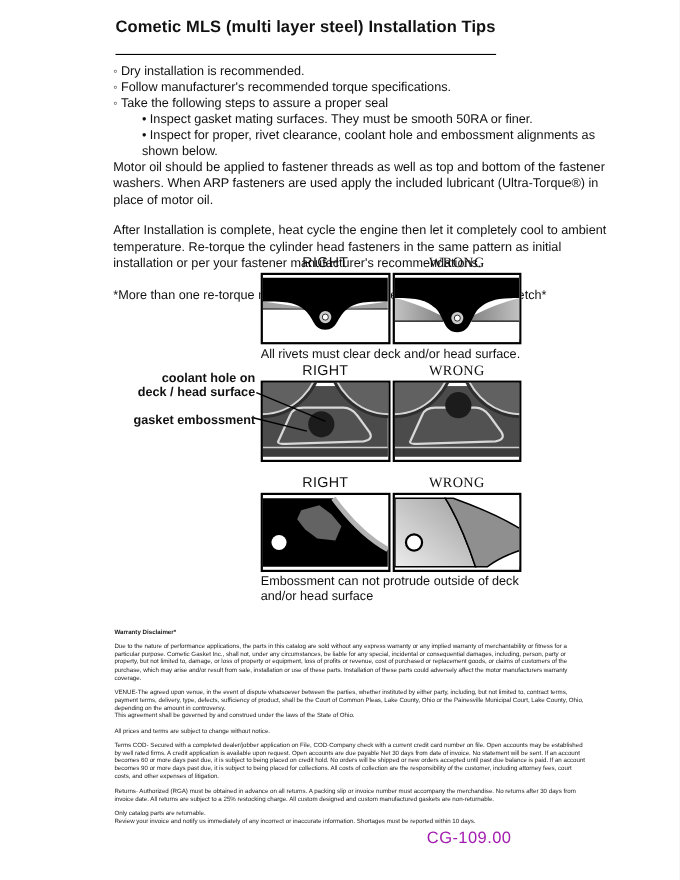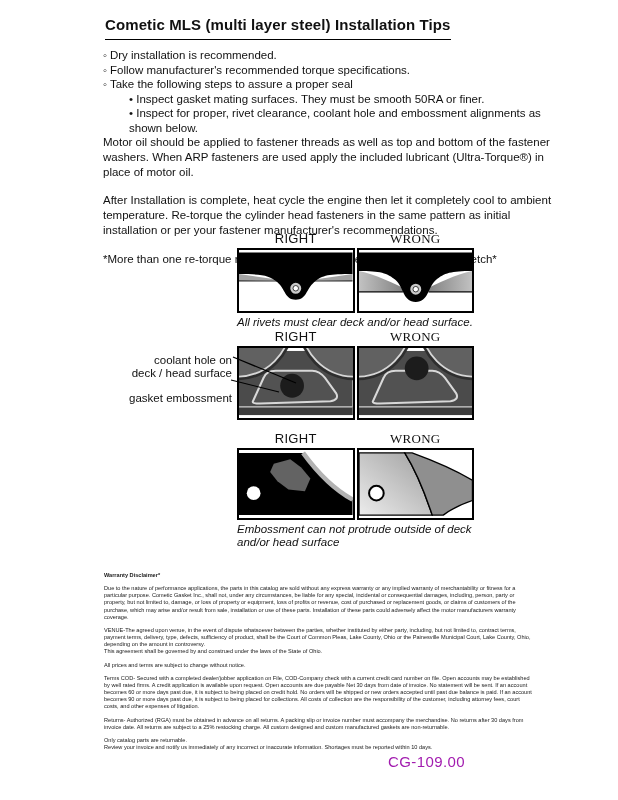--- a/index.html
+++ b/index.html
@@ -5,46 +5,46 @@
   html,body{margin:0;padding:0;background:#e8e8e8;}
   .page{
     position:relative;width:618px;height:800px;background:#ffffff;
     font-family:"Liberation Sans","DejaVu Sans",sans-serif;color:#111;
     margin:0 auto;overflow:hidden;
   }
   
   .upper{position:absolute;left:103px;top:16px;width:454px;}
   .title{
     display:inline-block;font-size:15px;font-weight:bold;margin:0 0 8px 2px;
-    border-bottom:1.5px solid #000;padding-bottom:6px;letter-spacing:0.1px;
+    border-bottom:1.5px solid #000;padding-bottom:16px;letter-spacing:0.1px;
   }
   .bullet,.subbullet{font-size:11.5px;line-height:14.5px;}
   .bullet::before{content:"◦ ";font-size:11px;}
   .subbullet{padding-left:26px;}
   .subbullet::before{content:"• ";}
   .diesel-head{font-size:13px;font-weight:bold;margin:12px 0 5px 0;}
   .para{font-size:11.5px;line-height:15px;margin:0 0 13px 0;}
   .note{font-size:11.5px;line-height:15px;margin-top:14px;}
 
   
   .diag-row{position:absolute;left:237px;width:237px;}
   .row1{top:231px;}
   .row2{top:329px;}
   .row3{top:431px;}
   .rw-head{display:flex;}
   .rw-head span{width:128px;text-align:center;font-size:13px;color:#111;letter-spacing:0.3px;}
   .rw-head span+span{margin-left:2px;font-family:Liberation Serif, serif;}
   .panels{display:flex;margin-top:1px;}
   .panels svg{display:block;border:2px solid #000;background:#fff;}
   .panels svg+svg{margin-left:2px;}
-  .caption{font-size:11.5px;line-height:12.5px;margin-top:3px;font-style:italic;}
+  .caption{font-size:11.5px;line-height:12.5px;margin-top:3px;}
 
   
-  .side-labels{position:absolute;left:100px;top:354px;width:132px;text-align:right;
-    font-size:11.5px;line-height:13px;}
+  .side-labels{position:absolute;left:100px;top:338px;width:132px;text-align:right;
+    font-size:11.5px;line-height:13px;font-weight:bold;}
   .side-labels .gap{height:12px;}
   .leaders{position:absolute;left:230px;top:352px;width:70px;height:45px;
     overflow:visible;pointer-events:none;}
 
   
   .legal{position:absolute;left:104px;top:572px;width:428px;font-size:5.6px;
     line-height:1.28;color:#1a1a1a;}
   .legal p{margin:0 0 6px 0;}
   .legal p.tight{margin-bottom:0;}
   .legal .lhead{font-weight:bold;margin-bottom:6px;}

